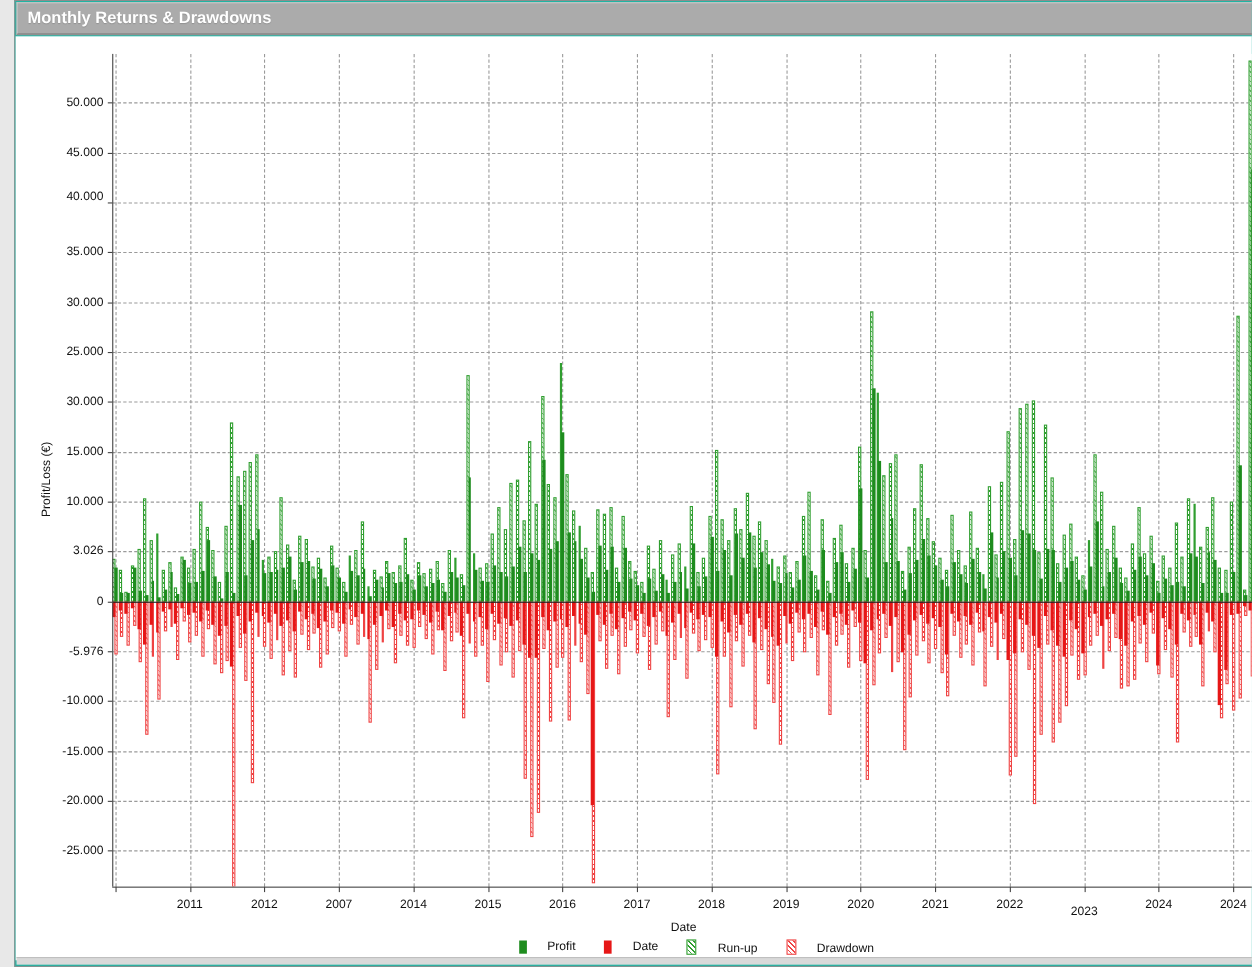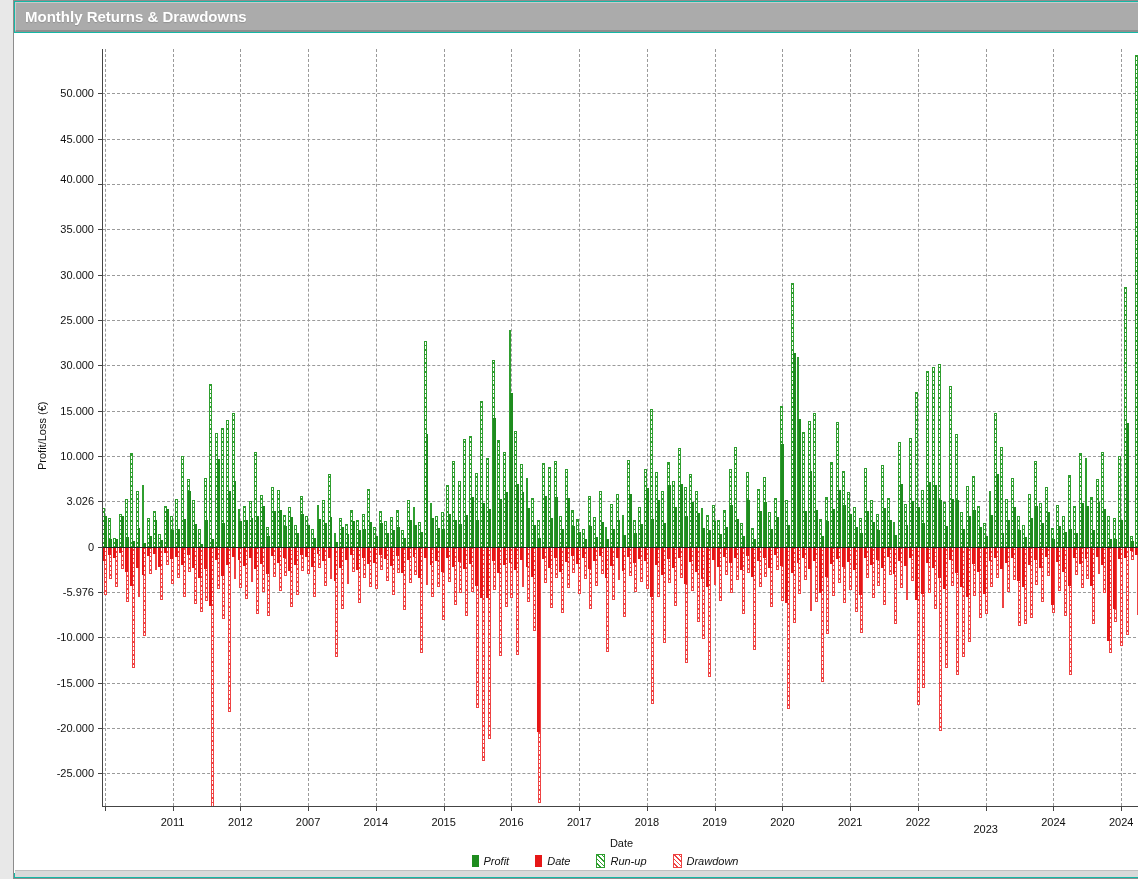--- a/index.html
+++ b/index.html
@@ -17,21 +17,21 @@
   .zero{position:absolute;left:0;right:0;height:1px;background:#222;}
   .axis-y{position:absolute;width:1px;background:#444;}
   .axis-x{position:absolute;height:1px;background:#444;}
   .bar{position:absolute;}
   .tick{position:absolute;background:#444;}
   .ylab{position:absolute;font-size:11px;color:#111;text-align:right;width:52px;}
   .xlab{position:absolute;font-size:11px;color:#111;text-align:center;width:40px;}
   .ylabel{position:absolute;font-size:11px;color:#111;transform:rotate(-90deg);transform-origin:left top;white-space:nowrap;}
   .xlabel{position:absolute;font-size:11px;color:#111;text-align:center;}
   #legend{position:absolute;display:flex;align-items:center;gap:26px;font-size:11px;color:#111;}
-  .leg-item{display:flex;align-items:center;gap:5px;font-style:italic;}
+  .leg-item{display:flex;align-items:flex-end;gap:19px;}
   .sw{width:7px;height:12px;display:inline-block;}
   #bottomstrip{position:absolute;left:1px;right:1px;bottom:1px;height:6px;background:#d9d9d9;border-top:1px solid #bfbfbf;}
 </style>
 </head>
 <body>
 
 <div id="window">
   <div id="titlebar">
     <span class="t">Monthly Returns &amp; Drawdowns</span>
   </div>

